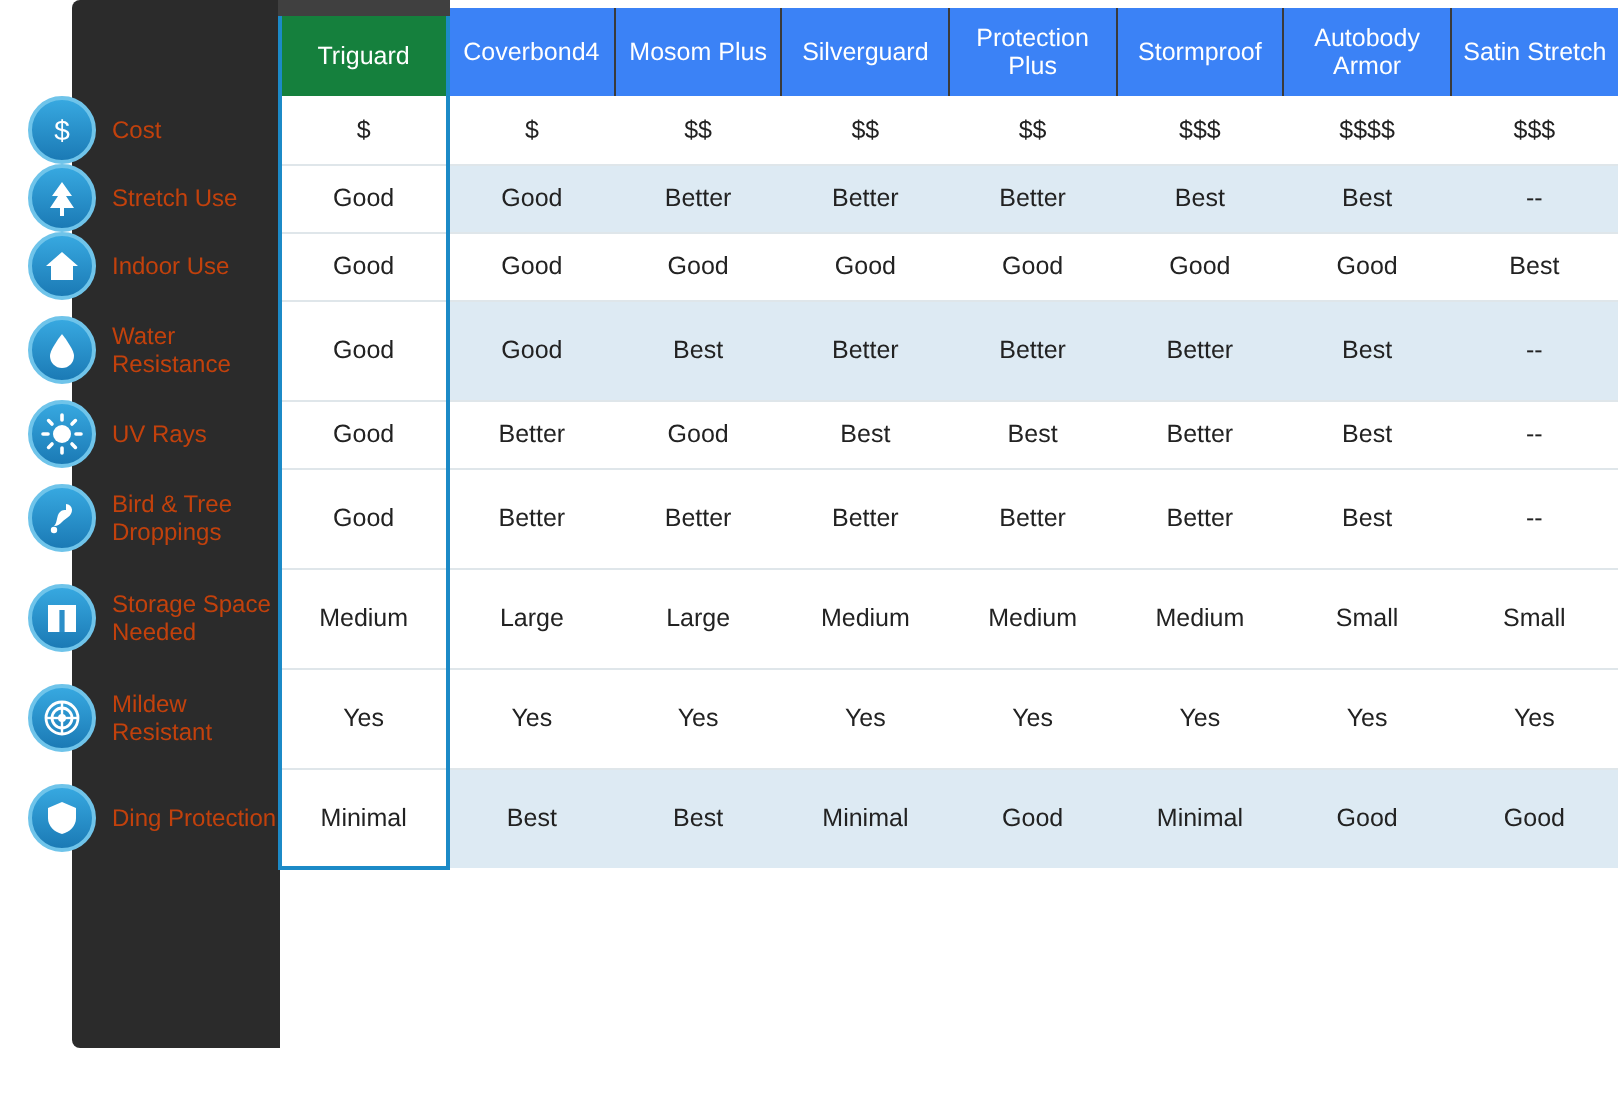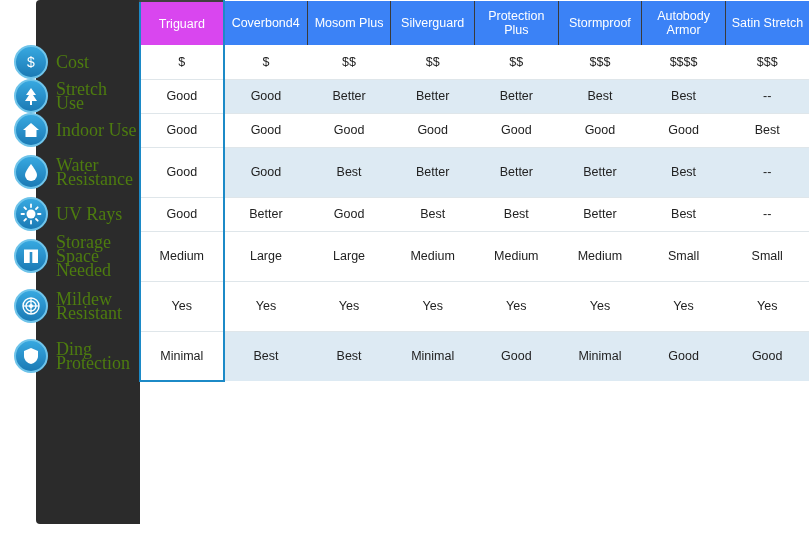--- a/index.html
+++ b/index.html
@@ -56,45 +56,45 @@
     border-radius: 50%;
     background: linear-gradient(#37a8e0, #1b7ab5);
     border: 2px solid #6fc4ea;
     display: flex;
     align-items: center;
     justify-content: center;
     color: #ffffff;
   }
   .ricon svg { display: block; }
   .rlabel {
-    color: #4d7c0f;
-    font-size: 18px;
+    color: #c2410c;
+    font-size: 12px;
     line-height: 14px;
     white-space: pre-line;
-    font-family: Liberation Serif, serif;
+    font-family: Liberation Sans, sans-serif;
   }
 
   th.col-head {
     background: #3b82f6;
     color: #ffffff;
     font-size: 12.5px;
     font-weight: normal;
     line-height: 14px;
     text-align: center;
     vertical-align: middle;
     height: 44px;
     white-space: pre-line;
     border-left: 1px solid #3a3a3a;
   }
   th.col-head.highlight {
-    background: #d946ef;
+    background: #15803d;
     color: #ffffff;
     border-left: 2px solid #1c8ac7;
     border-right: 2px solid #1c8ac7;
-    border-top: 2px solid #404040;
+    border-top: 8px solid #404040;
   }
   th.spacer-head { background: transparent; width: 140px; }
 
   td.data {
     text-align: center;
     vertical-align: middle;
     font-size: 12.5px;
     color: #222222;
     background: #ffffff;
     border-bottom: 1px solid #dfe6ea;
@@ -241,20 +241,41 @@
           <td class="data">Best</td>
           <td class="data">Better</td>
           <td class="data">Best</td>
           <td class="data">--</td>
         </tr>
         <tr class="tallrow">
           <td class="rowlabel-cell">
             <div class="rowlabel">
               <span class="ricon">
                 <svg width="20" height="20" viewBox="0 0 20 20">
+                  <path d="M12 3 a3 3 0 0 1 3 3 c0 3 -3 4 -5 6 c-1 1 -2 2 -4 2 c2 -2 1 -5 3 -7 c1 -1 2 -1 3 -1 Z" fill="#fff"></path>
+                  <circle cx="6" cy="16" r="1.6" fill="#fff"></circle>
+                </svg>
+              </span>
+              <span class="rlabel">Bird &amp; Tree Droppings</span>
+            </div>
+          </td>
+          <td class="data hl">Good</td>
+          <td class="data">Better</td>
+          <td class="data">Better</td>
+          <td class="data">Better</td>
+          <td class="data">Better</td>
+          <td class="data">Better</td>
+          <td class="data">Best</td>
+          <td class="data">--</td>
+        </tr>
+        <tr class="tallrow">
+          <td class="rowlabel-cell">
+            <div class="rowlabel">
+              <span class="ricon">
+                <svg width="20" height="20" viewBox="0 0 20 20">
                   <rect x="3" y="6" width="14" height="11" fill="#fff"></rect>
                   <rect x="3" y="3.5" width="14" height="3" fill="#fff"></rect>
                   <rect x="8.7" y="6" width="2.6" height="11" fill="#2b8fc9"></rect>
                 </svg>
               </span>
               <span class="rlabel">Storage Space Needed</span>
             </div>
           </td>
           <td class="data hl">Medium</td>
           <td class="data">Large</td>

